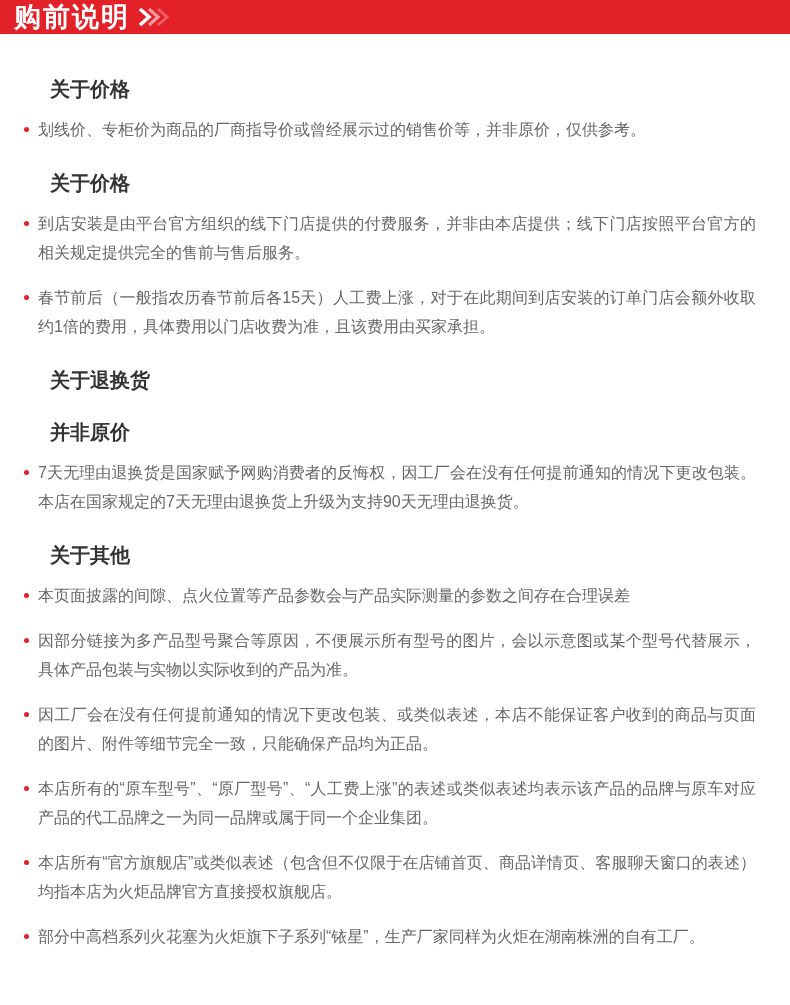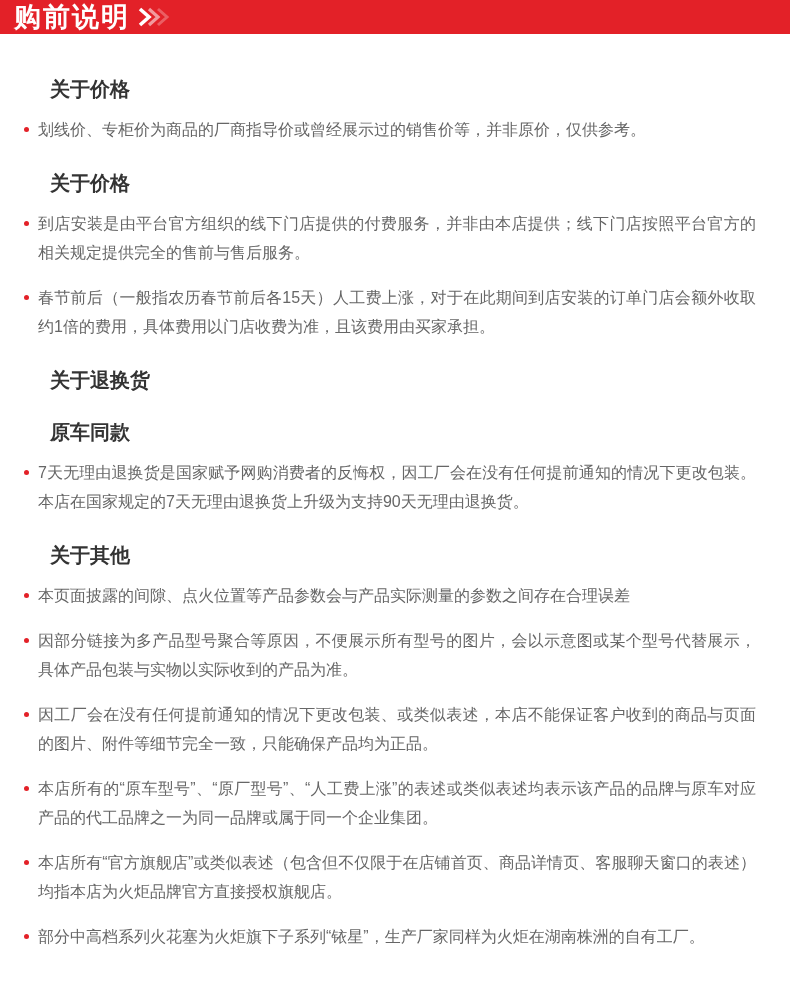--- a/index.html
+++ b/index.html
@@ -108,21 +108,21 @@
         </div>
         <div class="bullet-item">
           <span class="bullet-dot"></span>
           <p class="bullet-text">春节前后（一般指农历春节前后各15天）人工费上涨，对于在此期间到店安装的订单门店会额外收取约1倍的费用，具体费用以门店收费为准，且该费用由买家承担。</p>
         </div>
       </section>
       <section class="section">
         <h2 class="section-heading">关于退换货</h2>
       </section>
       <section class="section">
-        <h2 class="section-heading">原车同款</h2>
+        <h2 class="section-heading">并非原价</h2>
         <div class="bullet-item">
           <span class="bullet-dot"></span>
           <p class="bullet-text">7天无理由退换货是国家赋予网购消费者的反悔权，因工厂会在没有任何提前通知的情况下更改包装。本店在国家规定的7天无理由退换货上升级为支持90天无理由退换货。</p>
         </div>
       </section>
       <section class="section">
         <h2 class="section-heading">关于其他</h2>
         <div class="bullet-item">
           <span class="bullet-dot"></span>
           <p class="bullet-text">本页面披露的间隙、点火位置等产品参数会与产品实际测量的参数之间存在合理误差</p>

